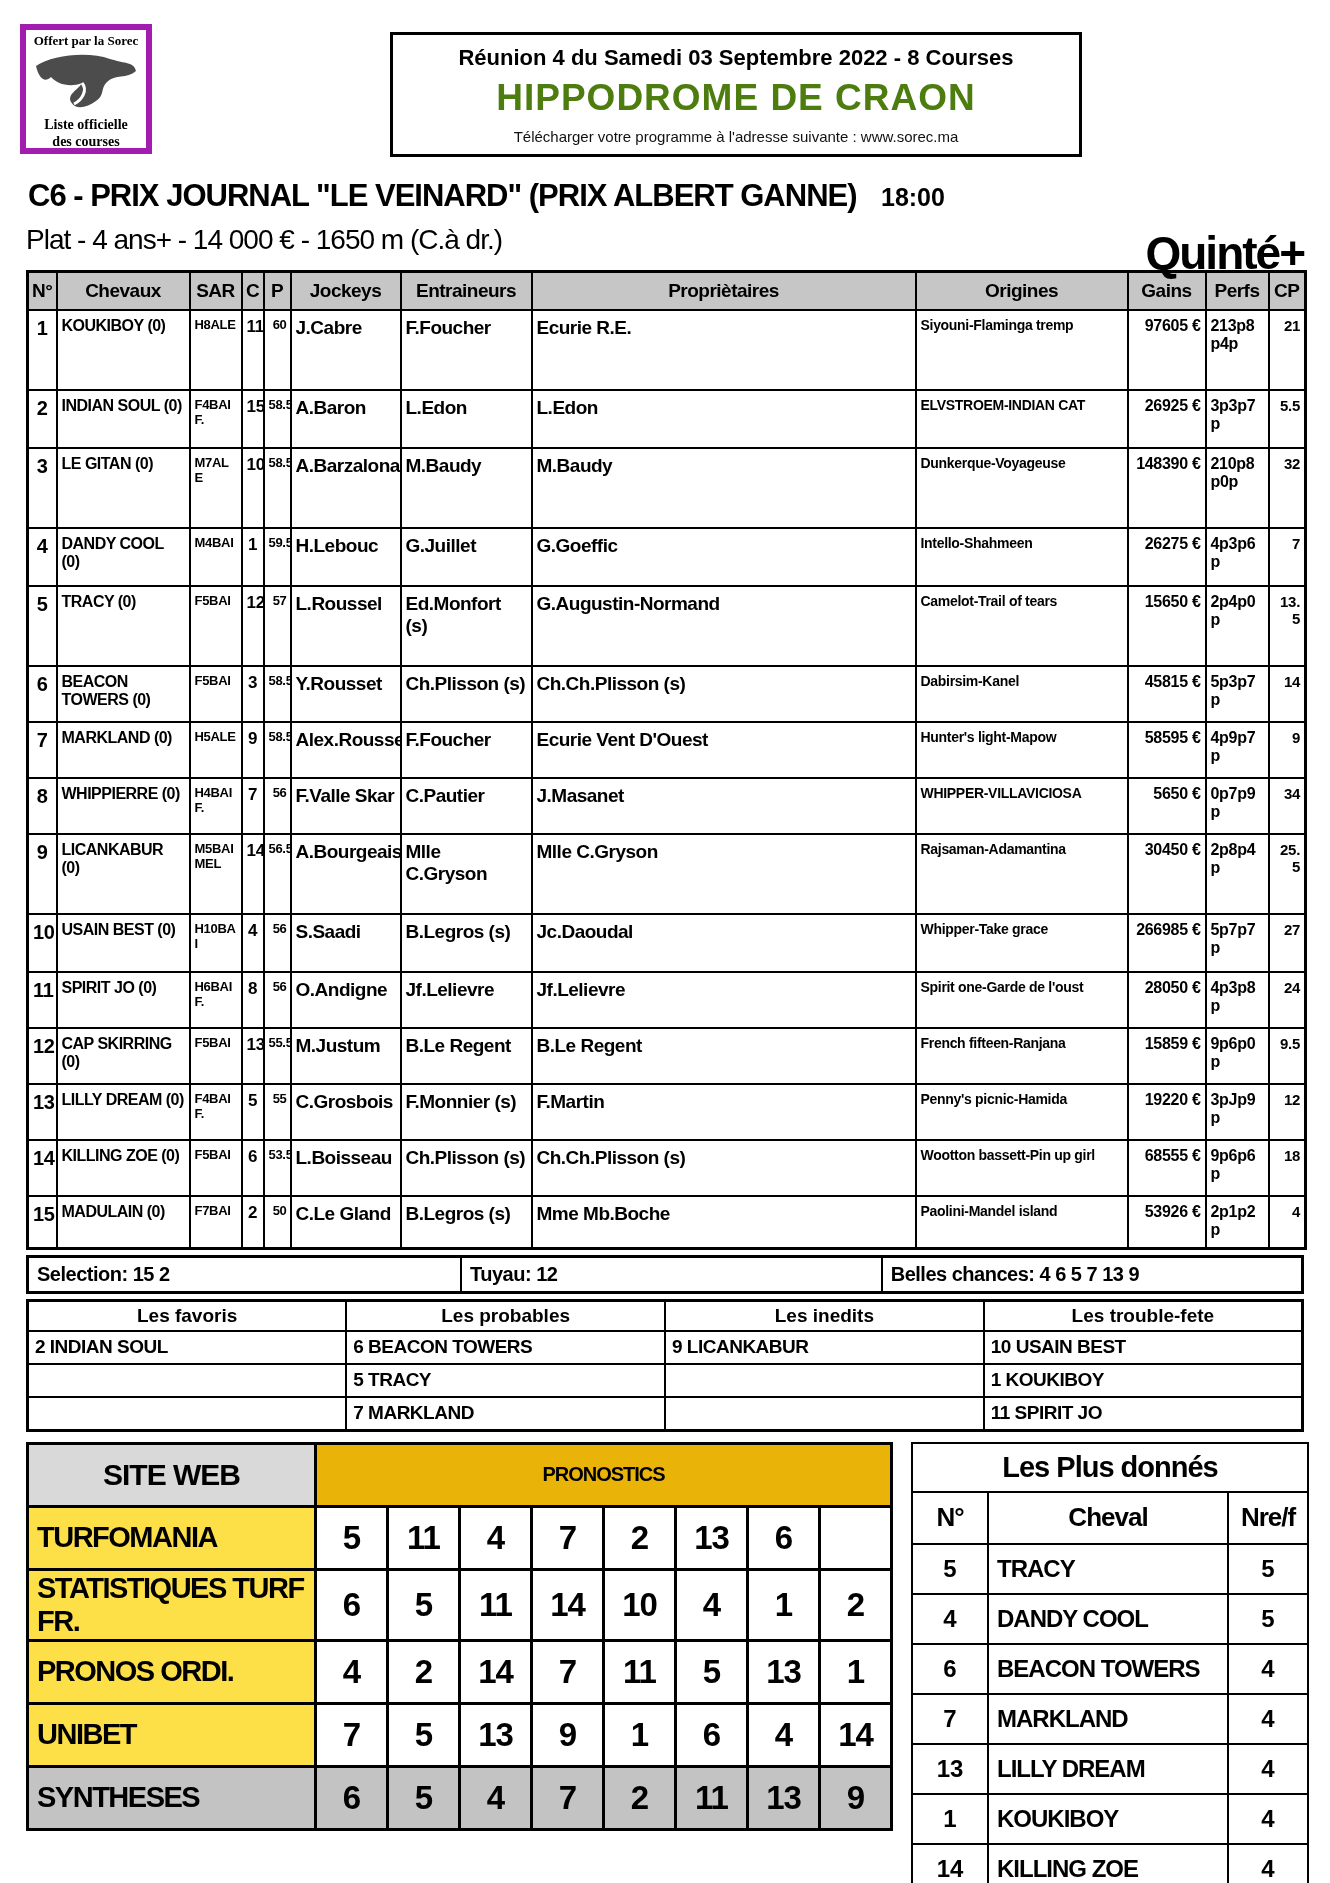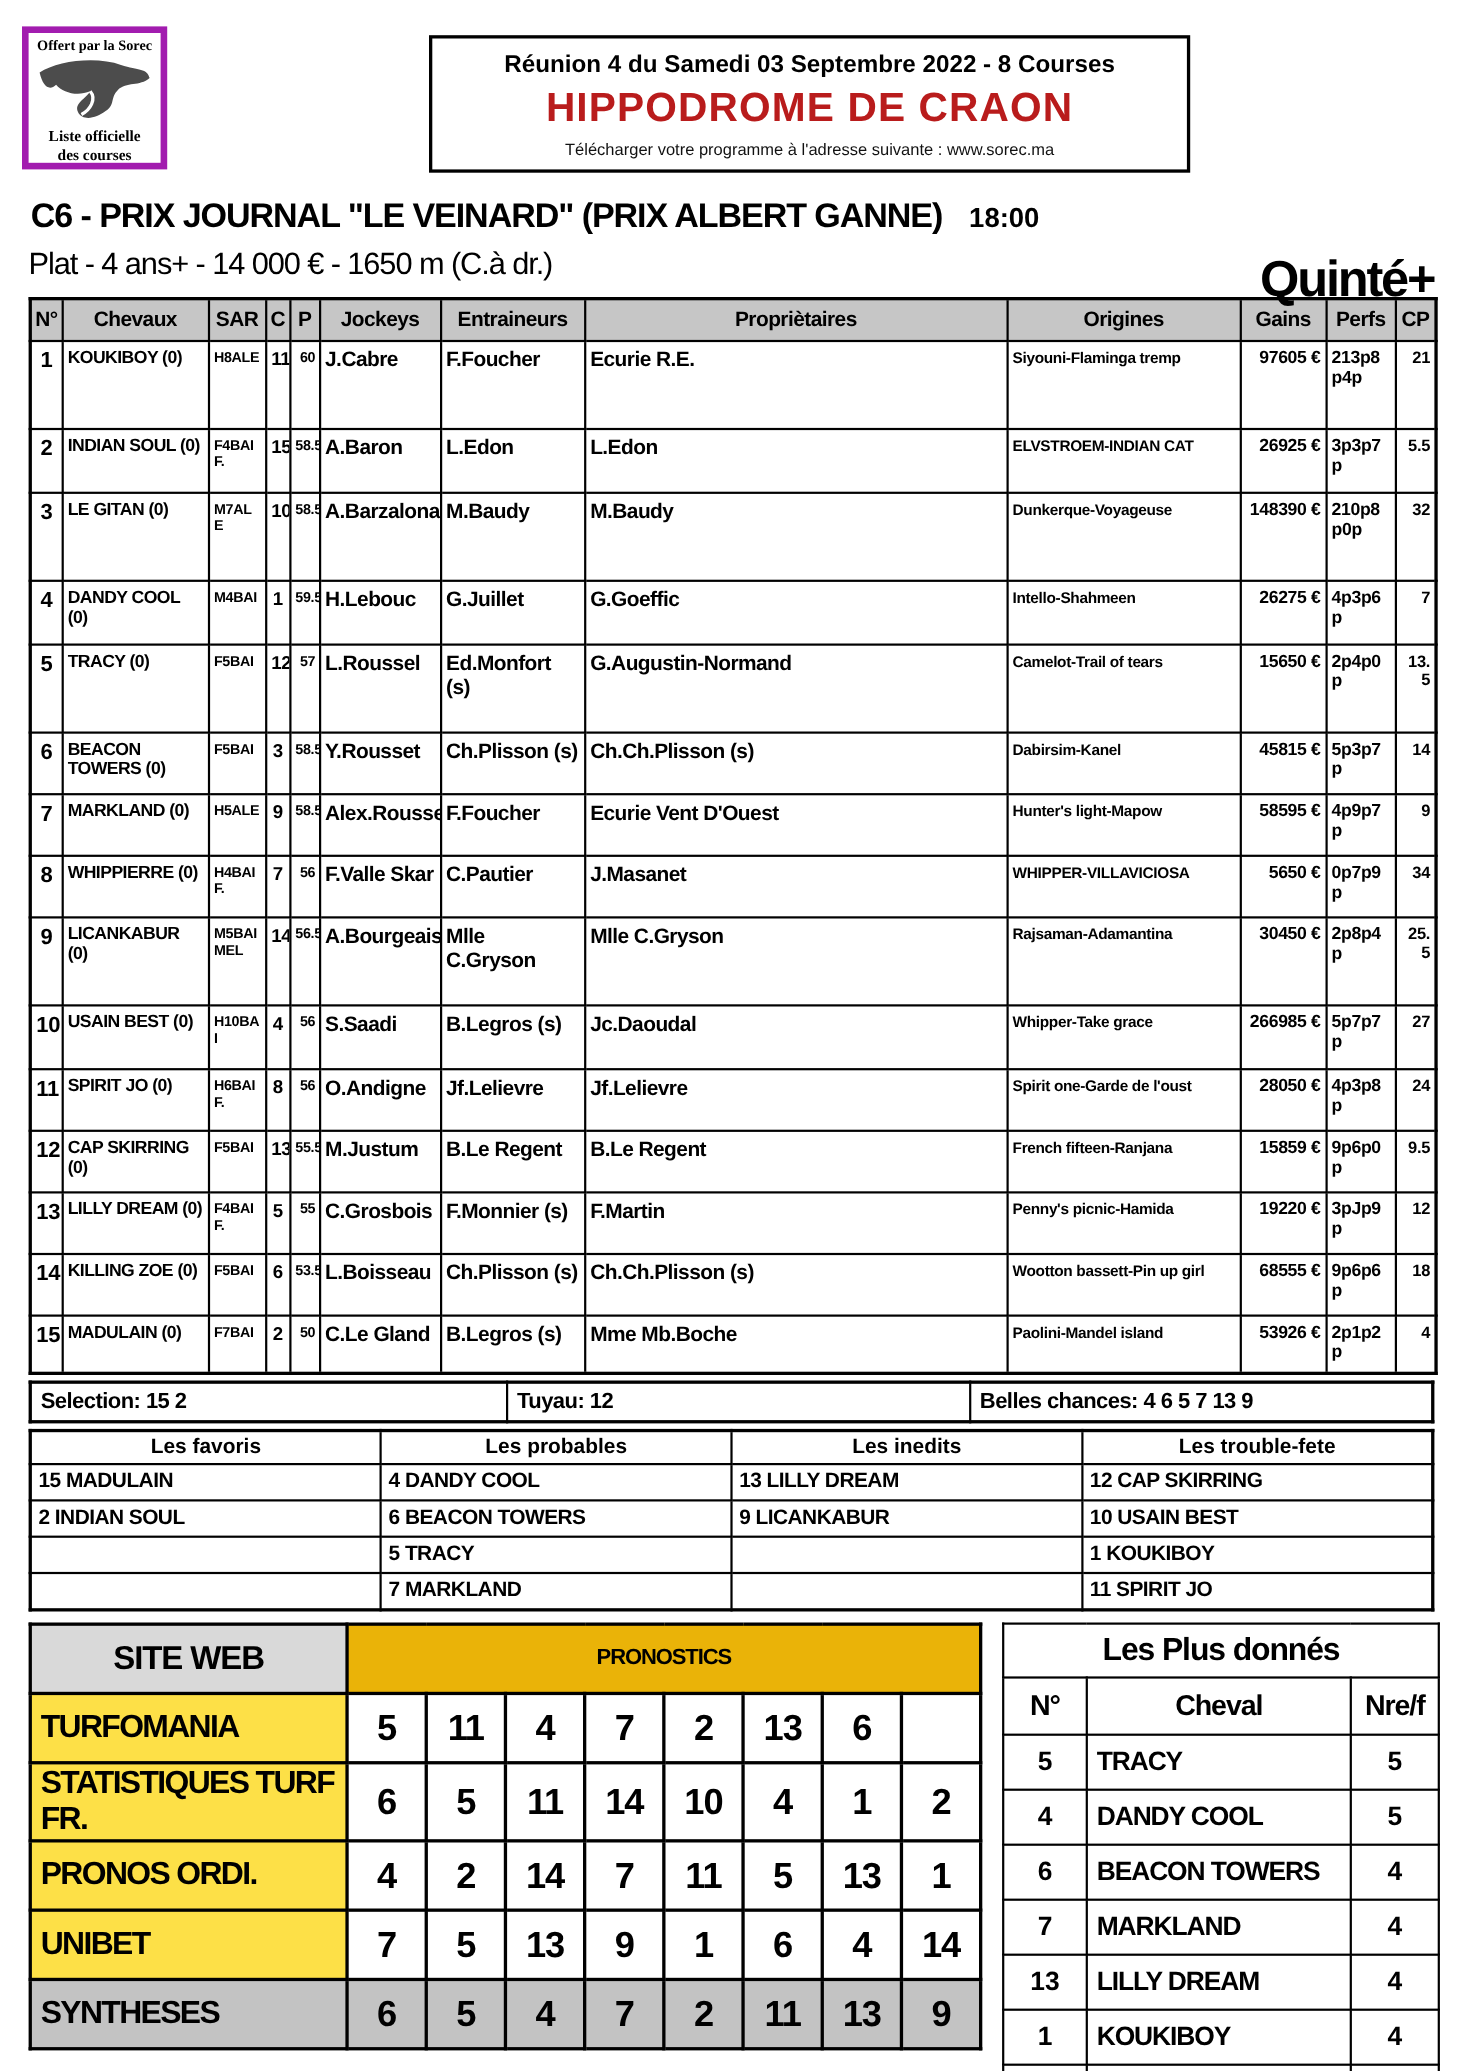--- a/index.html
+++ b/index.html
@@ -10,21 +10,21 @@
   
   .top{position:relative;height:150px;margin-bottom:6px;}
   .logo-box{position:absolute;left:-6px;top:2px;width:132px;height:130px;
             border:6px solid #a21caf;text-align:center;padding:3px 2px;box-sizing:border-box;}
   .logo-box .l-top{font-family:"Liberation Serif",serif;font-weight:bold;font-size:13px;}
   .logo-box svg{display:block;margin:1px auto 0;}
   .logo-box .l-b1,.logo-box .l-b2{font-family:"Liberation Serif",serif;font-weight:bold;font-size:14px;line-height:17px;}
   .header-box{position:absolute;left:364px;top:10px;width:692px;border:3px solid #000;
               text-align:center;padding:10px 4px 9px;box-sizing:border-box;}
   .hb1{font-size:22px;font-weight:bold;}
-  .hb2{font-size:37px;font-weight:bold;color:#b91c1c;letter-spacing:1px;margin-top:6px;}
+  .hb2{font-size:37px;font-weight:bold;color:#4d7c0f;letter-spacing:1px;margin-top:6px;}
   .hb3{font-size:15px;margin-top:9px;color:#111;}
 
   
   .race-line{margin:2px 0 10px 2px;white-space:nowrap;}
   .race-title{font-size:31px;font-weight:bold;letter-spacing:-1px;display:inline-block;}
   .race-time{font-size:25px;font-weight:bold;margin-left:20px;display:inline-block;}
   .cond-line{position:relative;height:44px;margin-bottom:2px;}
   .conditions{font-size:28px;letter-spacing:-1px;}
   .quinte{position:absolute;right:0;top:2px;font-size:46px;font-weight:bold;letter-spacing:-2px;}
 
@@ -367,26 +367,20 @@
     <thead>
         <tr id="picks-head">
           <th>Les favoris</th>
           <th>Les probables</th>
           <th>Les inedits</th>
           <th>Les trouble-fete</th>
         </tr>
       </thead>
     <tbody id="picks-body">
         <tr>
-          <td>15 MADULAIN</td>
-          <td>4 DANDY COOL</td>
-          <td>13 LILLY DREAM</td>
-          <td>12 CAP SKIRRING</td>
-        </tr>
-        <tr>
           <td>2 INDIAN SOUL</td>
           <td>6 BEACON TOWERS</td>
           <td>9 LICANKABUR</td>
           <td>10 USAIN BEST</td>
         </tr>
         <tr>
           <td>&nbsp;</td>
           <td>5 TRACY</td>
           <td>&nbsp;</td>
           <td>1 KOUKIBOY</td>

